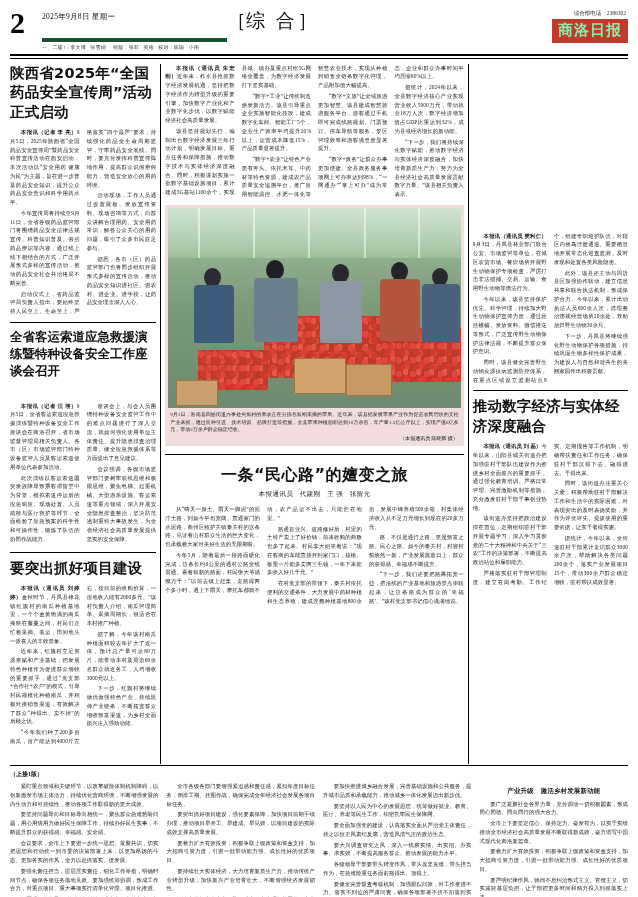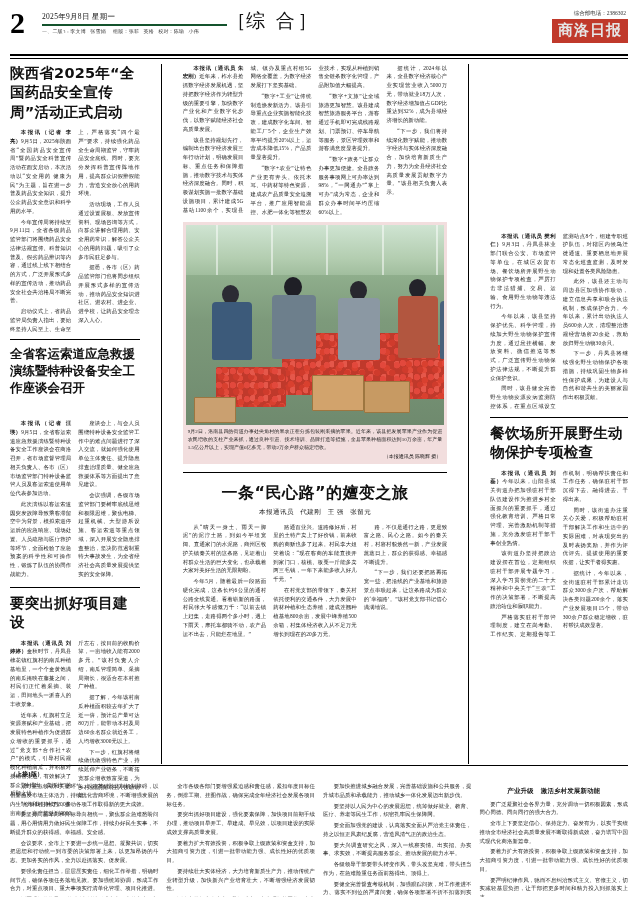--- a/index.html
+++ b/index.html
@@ -40,22 +40,22 @@
     color: #000;
   }
   .mh-date-block {
     padding-top: 6px;
     padding-left: 2px;
     width: 185px;
   }
   .mh-date {
     font-size: 7.5px;
     letter-spacing: 0.3px;
-    border-bottom: 2px solid #14532d;
-    padding-bottom: 2px;
+    border-bottom: 4px solid #14532d;
+    padding-bottom: 16px;
     margin-bottom: 2px;
   }
   .mh-sub {
     font-size: 5px;
     color: #333;
     letter-spacing: 0.2px;
     line-height: 1.5;
   }
   .mh-center {
     flex: 1;
@@ -74,39 +74,39 @@
   }
   .mh-phone {
     font-size: 5.5px;
     color: #333;
     margin-bottom: 2px;
     padding-right: 2px;
   }
   .mh-logo {
     display: inline-block;
     background: #c0392b;
-    color: #e5e5e5;
+    color: #86efac;
     font-size: 15px;
     font-weight: bold;
     letter-spacing: 1px;
     padding: 2px 6px 3px 6px;
   }
   .rule-thick {
     border-top: 2px solid #000;
     margin-top: 2px;
   }
   .rule-thin {
     border-top: 1px solid #000;
     margin-top: 1.5px;
   }
 
   
   .content {
     display: flex;
-    gap: 21px;
+    gap: 4px;
     margin-top: 5px;
     height: 700px;
   }
   .col {
     display: flex;
     flex-direction: column;
   }
   .col-left  { width: 147px; }
   .col-mid   { width: 300px; }
   .col-right { width: 156px; }
@@ -398,21 +398,21 @@
           <p>今年以来，该县坚持保护优先、科学管理，持续加大野生动物保护宣传力度，通过悬挂横幅、发放资料、微信推送等形式，广泛宣传野生动物保护法律法规，不断提升群众保护意识。</p>
           <p>同时，该县健全完善野生动物疫源疫病监测防控体系，在重点区域设立监测站点8个，组建专职巡护队伍，对辖区内候鸟迁徙通道、重要栖息地开展常态化巡查监测，及时发现和处置各类风险隐患。</p>
           <p>此外，该县还主动与周边县区加强协作联动，建立信息共享和联合执法机制，形成保护合力。今年以来，累计出动执法人员600余人次，清理整治违规经营场所20余处，救助放归野生动物30余只。</p>
           <p>下一步，丹凤县将继续强化野生动物保护各项措施，持续巩固生物多样性保护成果，为建设人与自然和谐共生的美丽家园作出积极贡献。</p>
         </div>
       </div>
 
       <div class="sep"></div>
 
       <div>
-        <h2 class="head-lg">餐饮场所开展野生动物保护专项检查</h2>
+        <h2 class="head-lg">推动数字经济与实体经济深度融合</h2>
         <div class="body-text cols2">
           <p><span class="lead">本报讯（通讯员 刘 磊）</span><span>今年以来，山阳县城关街道办把加强驻村干部队伍建设作为推进乡村全面振兴的重要抓手，通过强化教育培训、严格日常管理、完善激励机制等措施，充分激发驻村干部干事创业热情。</span></p>
           <p>该街道办坚持把政治建设摆在首位，定期组织驻村干部开展专题学习，深入学习贯彻党的二十大精神和中央关于“三农”工作的决策部署，不断提高政治站位和履职能力。</p>
           <p>严格落实驻村干部管理制度，建立在岗考勤、工作纪实、定期报告等工作机制，明确帮扶责任和工作任务，确保驻村干部沉得下去、融得进去、干得出来。</p>
           <p>同时，该街道办注重关心关爱，积极帮助驻村干部解决工作和生活中的实际困难，对表现突出的及时表扬奖励，并作为评优评先、提拔使用的重要依据，让实干者得实惠。</p>
           <p>据统计，今年以来，全街道驻村干部累计走访群众3000余户次，帮助解决各类问题200余个，落实产业发展项目15个，带动300余户群众稳定增收，驻村帮扶成效显著。</p>
         </div>
       </div>
 
     </div>

